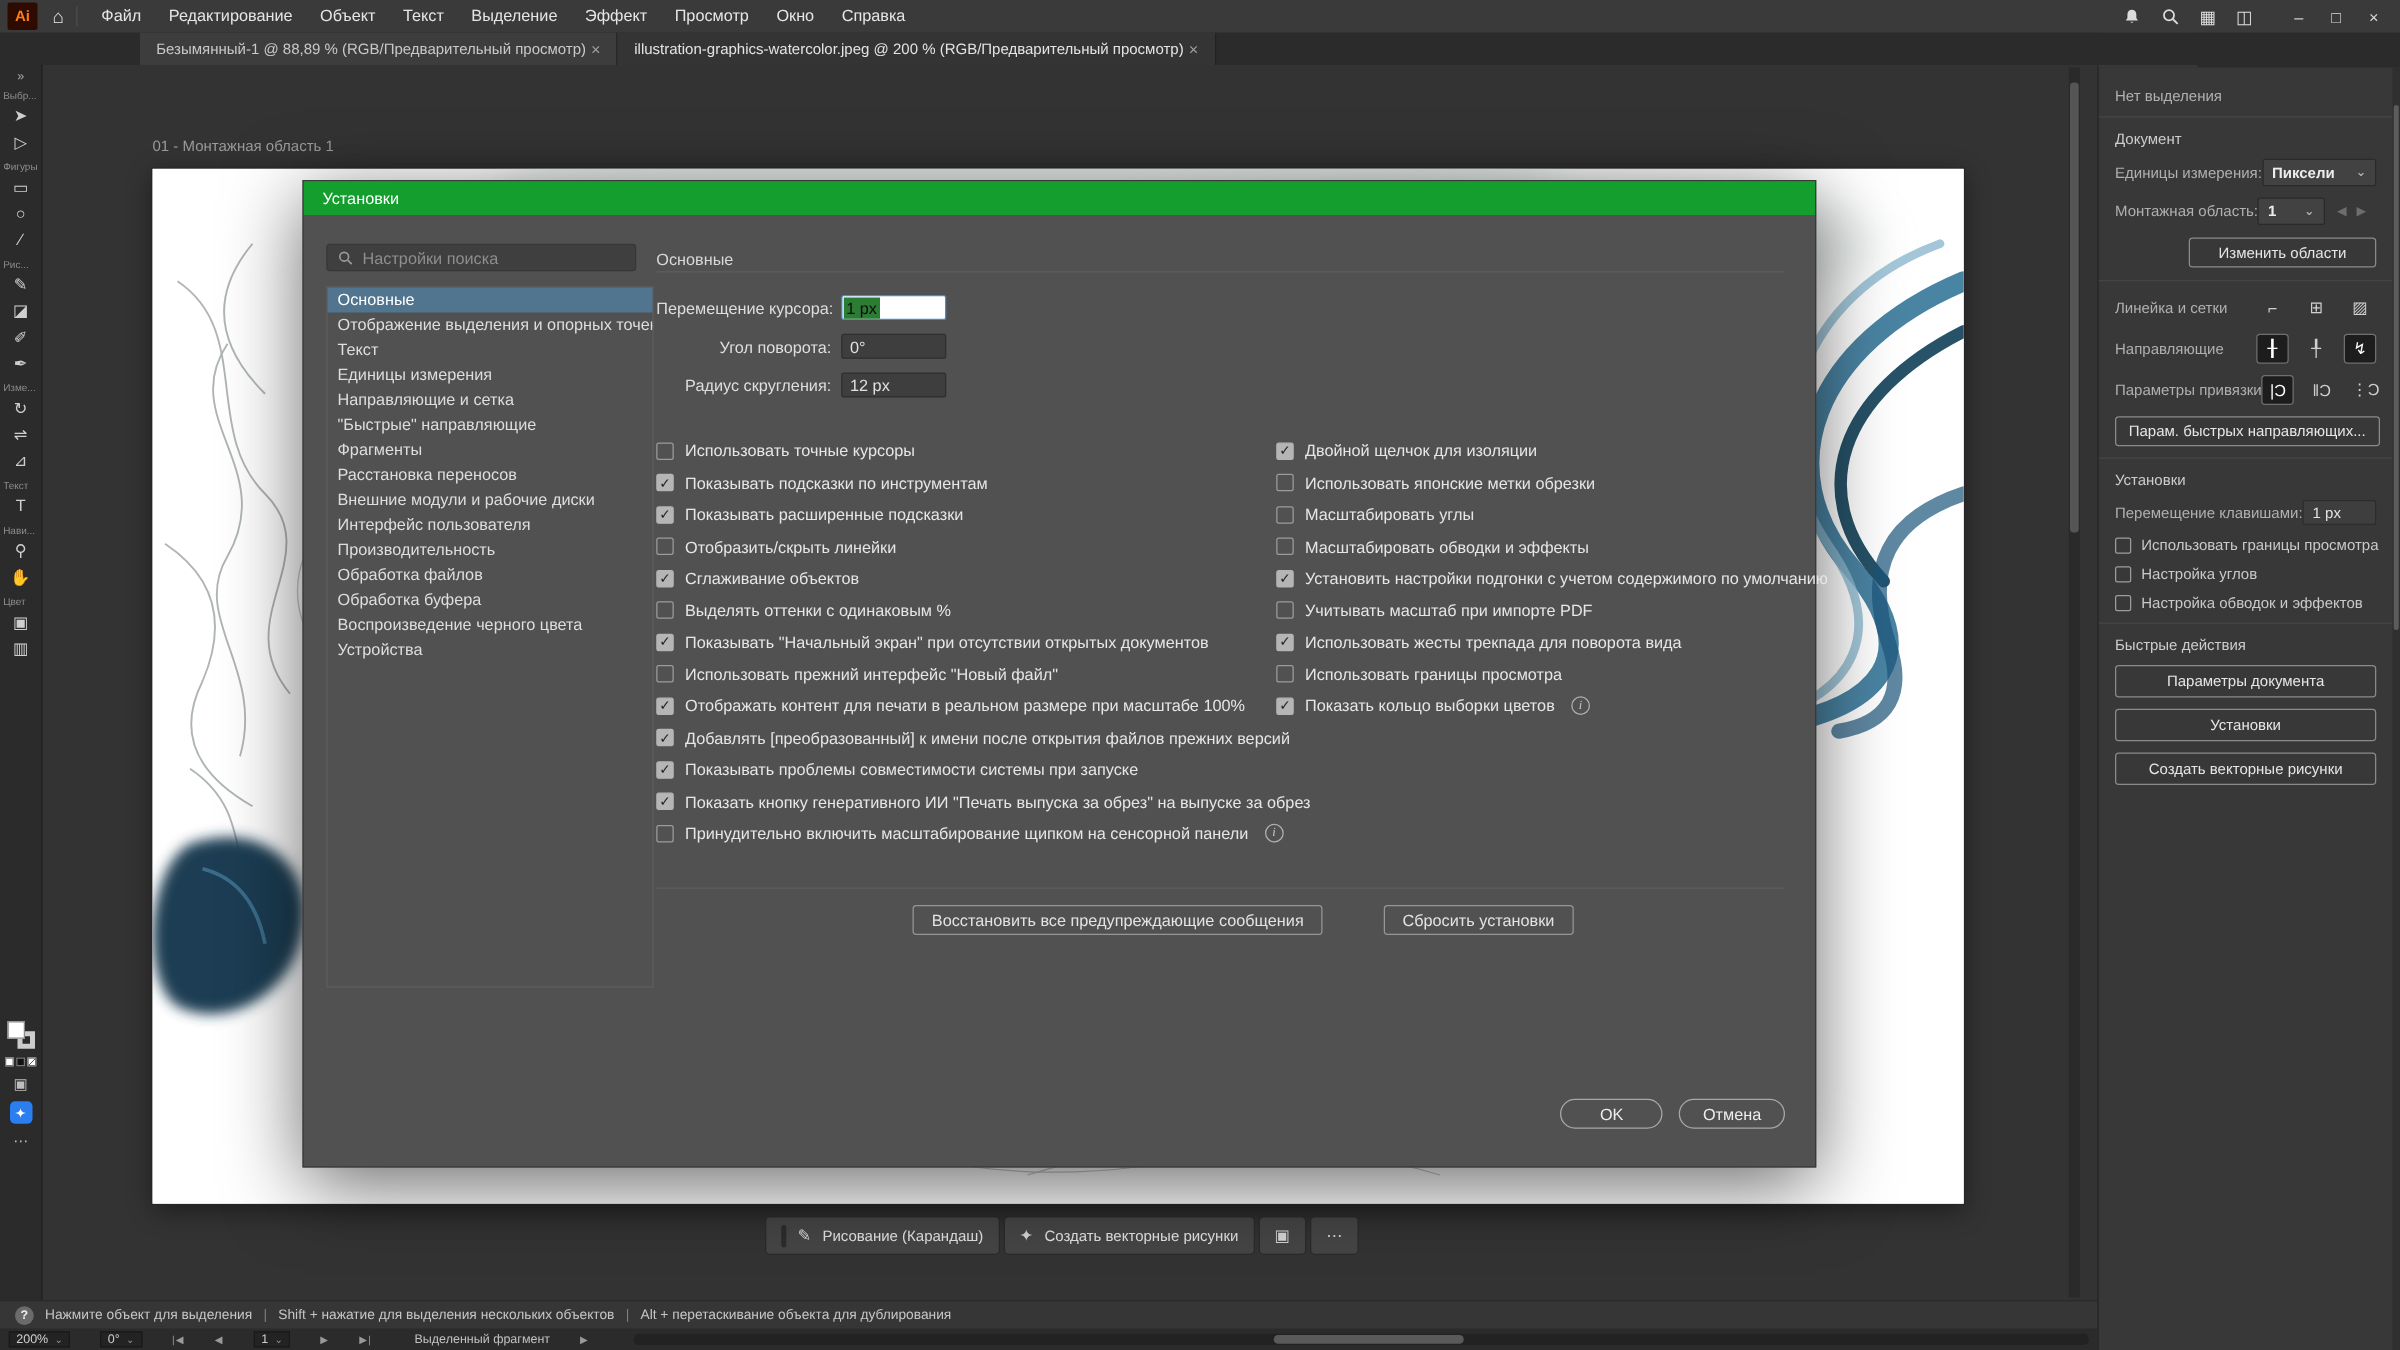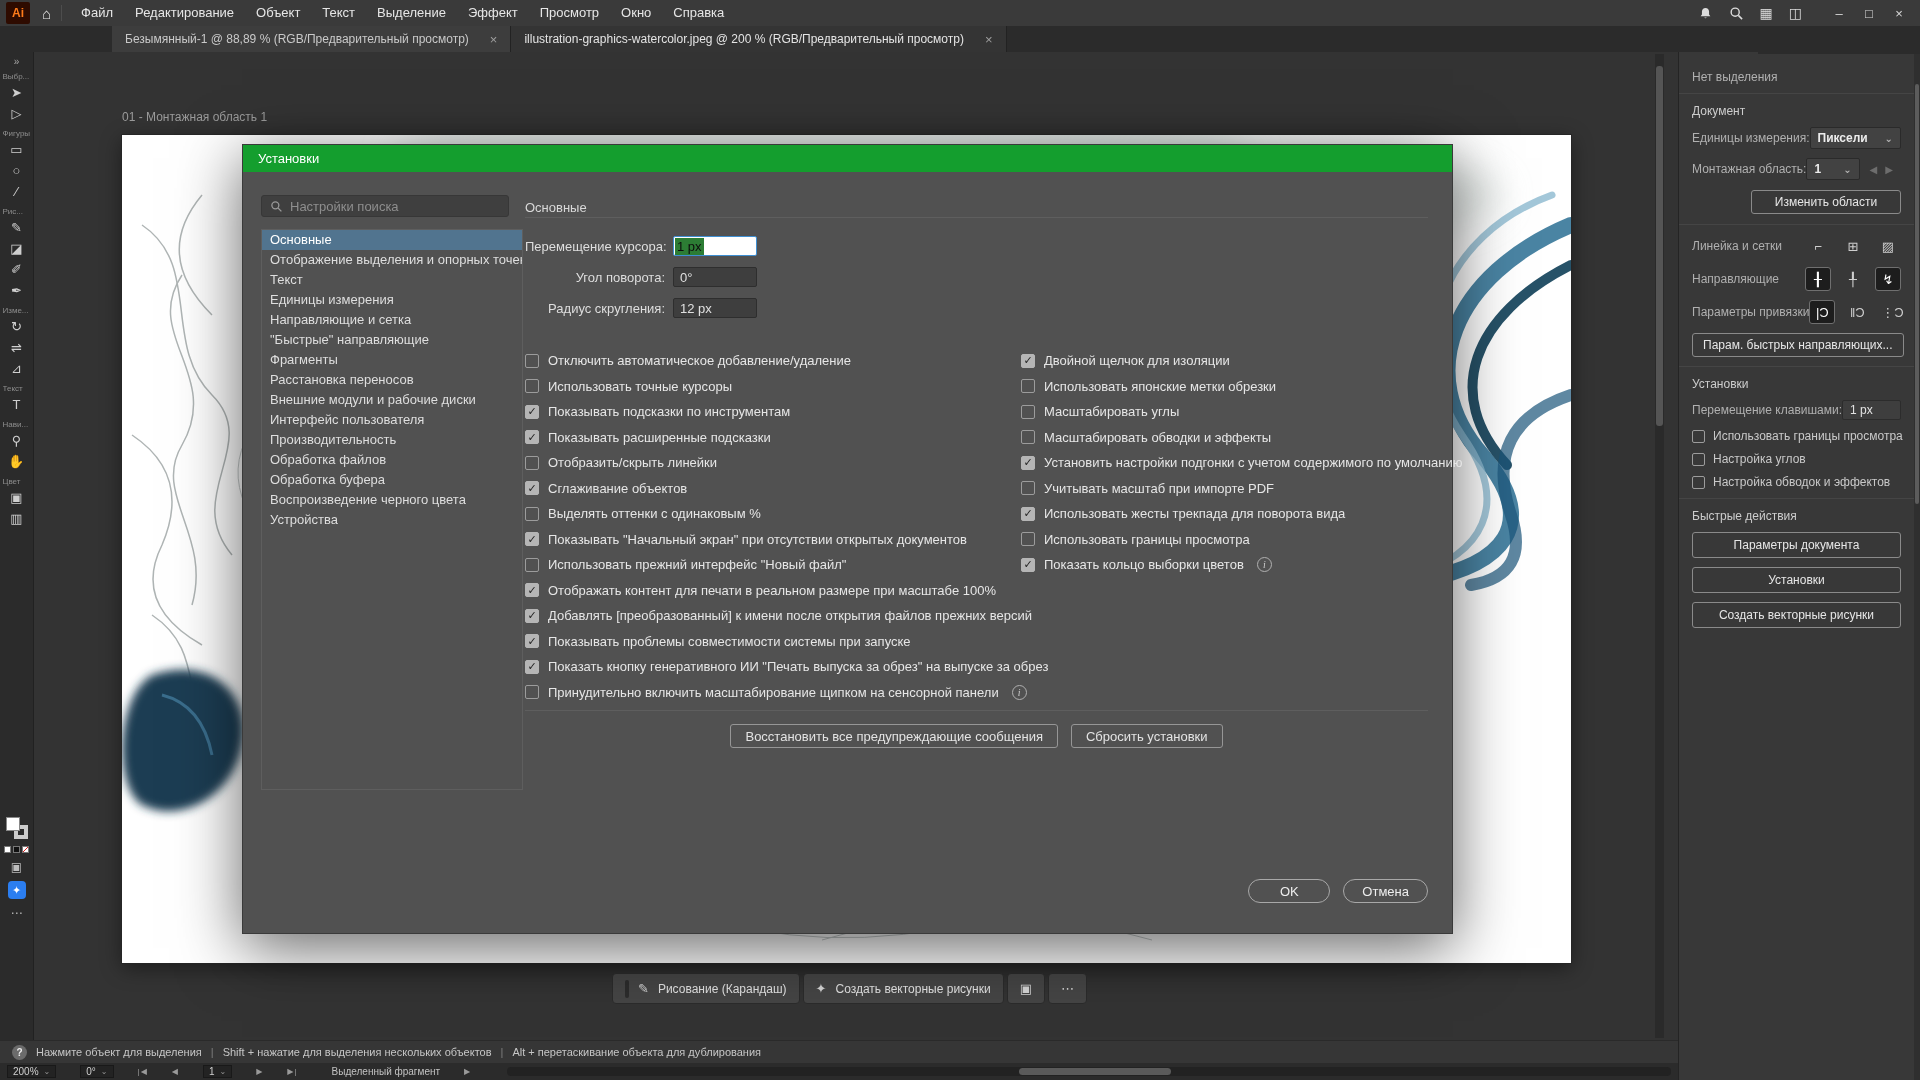--- a/index.html
+++ b/index.html
@@ -15,21 +15,21 @@
   .home-ic { margin:0 10px 0 12px; color:#e8e8e8; font-size:15px; }
   .vdiv { width:1px; height:16px; background:#4d4d4d; margin-right:8px; }
   .menu-item { padding:0 11px; font-size:13px; color:#e6e6e6; height:26px; line-height:26px; white-space:nowrap; }
   .mb-right { margin-left:auto; display:flex; align-items:center; gap:16px; padding-right:6px; }
   .mb-ic { color:#dcdcdc; font-size:14px; display:flex; align-items:center; }
   .win-btn { width:30px; height:26px; display:flex; align-items:center; justify-content:center; font-size:13px; color:#d8d8d8; }
 
   
   .tabbar { position:absolute; top:26px; left:0; right:0; height:26px; background:#2b2b2b;
             display:flex; padding-left:112px; z-index:35; }
-  .tab { display:flex; align-items:center; gap:21px; padding:0 13px; font-size:12px; height:26px;
+  .tab { display:flex; align-items:center; gap:4px; padding:0 13px; font-size:12px; height:26px;
          border-right:1px solid #222; white-space:nowrap; }
   .tab.inactive { background:#3d3d3d; color:#c9c9c9; }
   .tab.active { background:#343434; color:#e4e4e4; }
   .tab .close { color:#9f9f9f; font-size:13px; }
 
   
   .toolbar { position:absolute; left:0; top:52px; width:34px; bottom:40px; background:#2b2b2b;
              border-right:1px solid #212121; display:flex; flex-direction:column; align-items:center; z-index:30; }
   .tb-expand { font-size:10px; color:#a8a8a8; margin-top:4px; }
   .tb-group { margin-top:4px; }
@@ -87,21 +87,21 @@
   .cb { width:14px; height:14px; border:1px solid #9c9c9c; border-radius:2px; flex:none;
         display:flex; align-items:center; justify-content:center; font-size:11px; font-weight:bold; color:transparent; }
   .cb.checked { background:#b5b5b5; border-color:#b5b5b5; color:#242424; }
   .cb-label { font-size:13px; color:#e6e6e6; white-space:nowrap; }
   .info-i { width:15px; height:15px; border:1px solid #b0b0b0; border-radius:50%; font-size:10px; color:#cdcdcd;
             display:flex; align-items:center; justify-content:center; margin-left:4px;
             font-family:"Liberation Serif",serif; font-style:italic; flex:none; }
   .dlg-div2 { position:absolute; left:0; right:0; top:510px; border-top:1px solid #5e5e5e; }
   .reset-row { position:absolute; left:0; right:0; top:524px; display:flex; justify-content:center; gap:13px; }
   .dlg-btn { height:24px; padding:0 14px; border:1px solid #969696; border-radius:3px; background:transparent;
-             color:#e3e3e3; font-size:13px; display:flex; align-items:center; white-space:nowrap; }
+             color:#e3e3e3; font-size:13px; display:flex; align-items:center; white-space:nowrap;margin-left:36px; }
   .footer-row { position:absolute; right:0; top:679px; display:flex; gap:13px; }
   .pill { height:24px; min-width:82px; padding:0 18px; border:1px solid #a8a8a8; border-radius:13px;
           display:flex; align-items:center; justify-content:center; font-size:13px; color:#eee; }
 
   
   .rpanel { position:absolute; right:0; top:26px; width:242px; bottom:0; background:#383838;
             border-left:1px solid #242424; z-index:30; }
   .rp-tabs { height:28px; background:#2b2b2b; display:flex; }
   .rp-tab { padding:0 13px; font-size:12px; display:flex; align-items:center; color:#9a9a9a; white-space:nowrap; }
   .rp-tab.active { background:#383838; color:#ececec; }
@@ -359,24 +359,20 @@
           <div class="f-row">
             <span class="f-label">Радиус скругления:</span>
             <div class="f-input">12 px</div>
           </div>
         </div>
 
       <div class="cb-area">
         <div class="cb-col col-left" id="cb-left">
             <div class="cb-row">
               <span class="cb"></span>
-              <span class="cb-label">Отключить автоматическое добавление/удаление</span>
-            </div>
-            <div class="cb-row">
-              <span class="cb"></span>
               <span class="cb-label">Использовать точные курсоры</span>
             </div>
             <div class="cb-row">
               <span class="cb checked">✓</span>
               <span class="cb-label">Показывать подсказки по инструментам</span>
             </div>
             <div class="cb-row">
               <span class="cb checked">✓</span>
               <span class="cb-label">Показывать расширенные подсказки</span>
             </div>

